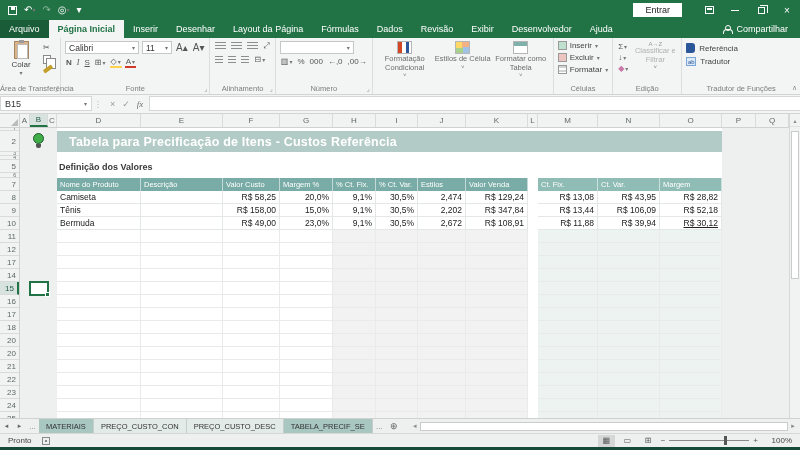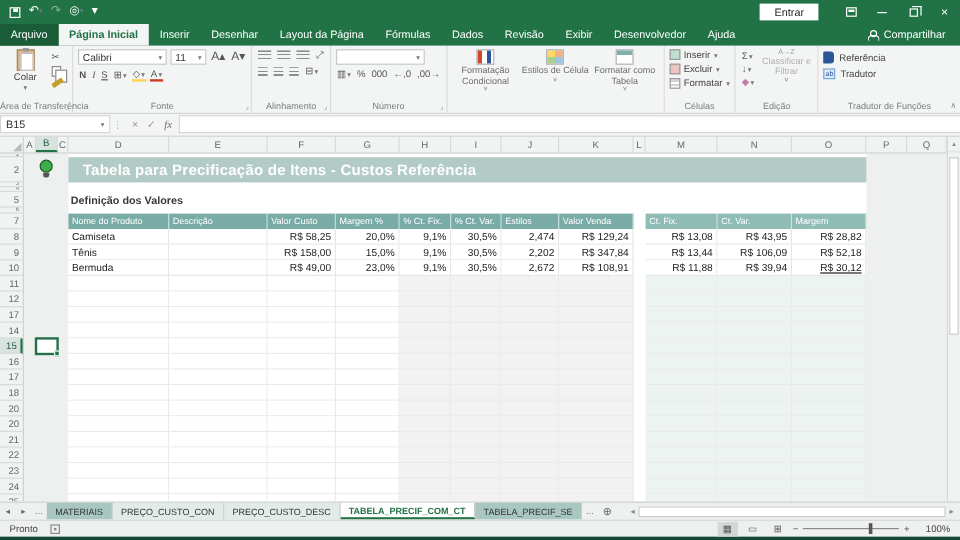--- a/index.html
+++ b/index.html
@@ -744,21 +744,20 @@
 </div>
 
 <div class="tabsbar">
   <div class="tnav">◂</div>
   <div class="tnav">▸</div>
   <div class="tnav">…</div>
   <div id="stabs" style="display:flex;align-items:stretch;">
       <div class="stab teal">MATERIAIS</div>
       <div class="stab light">PREÇO_CUSTO_CON</div>
       <div class="stab light">PREÇO_CUSTO_DESC</div>
-      <div class="stab active">TABELA_PRECIF_COM_CT</div>
       <div class="stab teal">TABELA_PRECIF_SE</div>
     </div>
   <div class="tnav">…</div>
   <div class="newsheet">⊕</div>
   <div class="hscroll">
     <span class="harrow">◂</span>
     <span class="hthumb"></span>
     <span class="harrow">▸</span>
   </div>
 </div>

